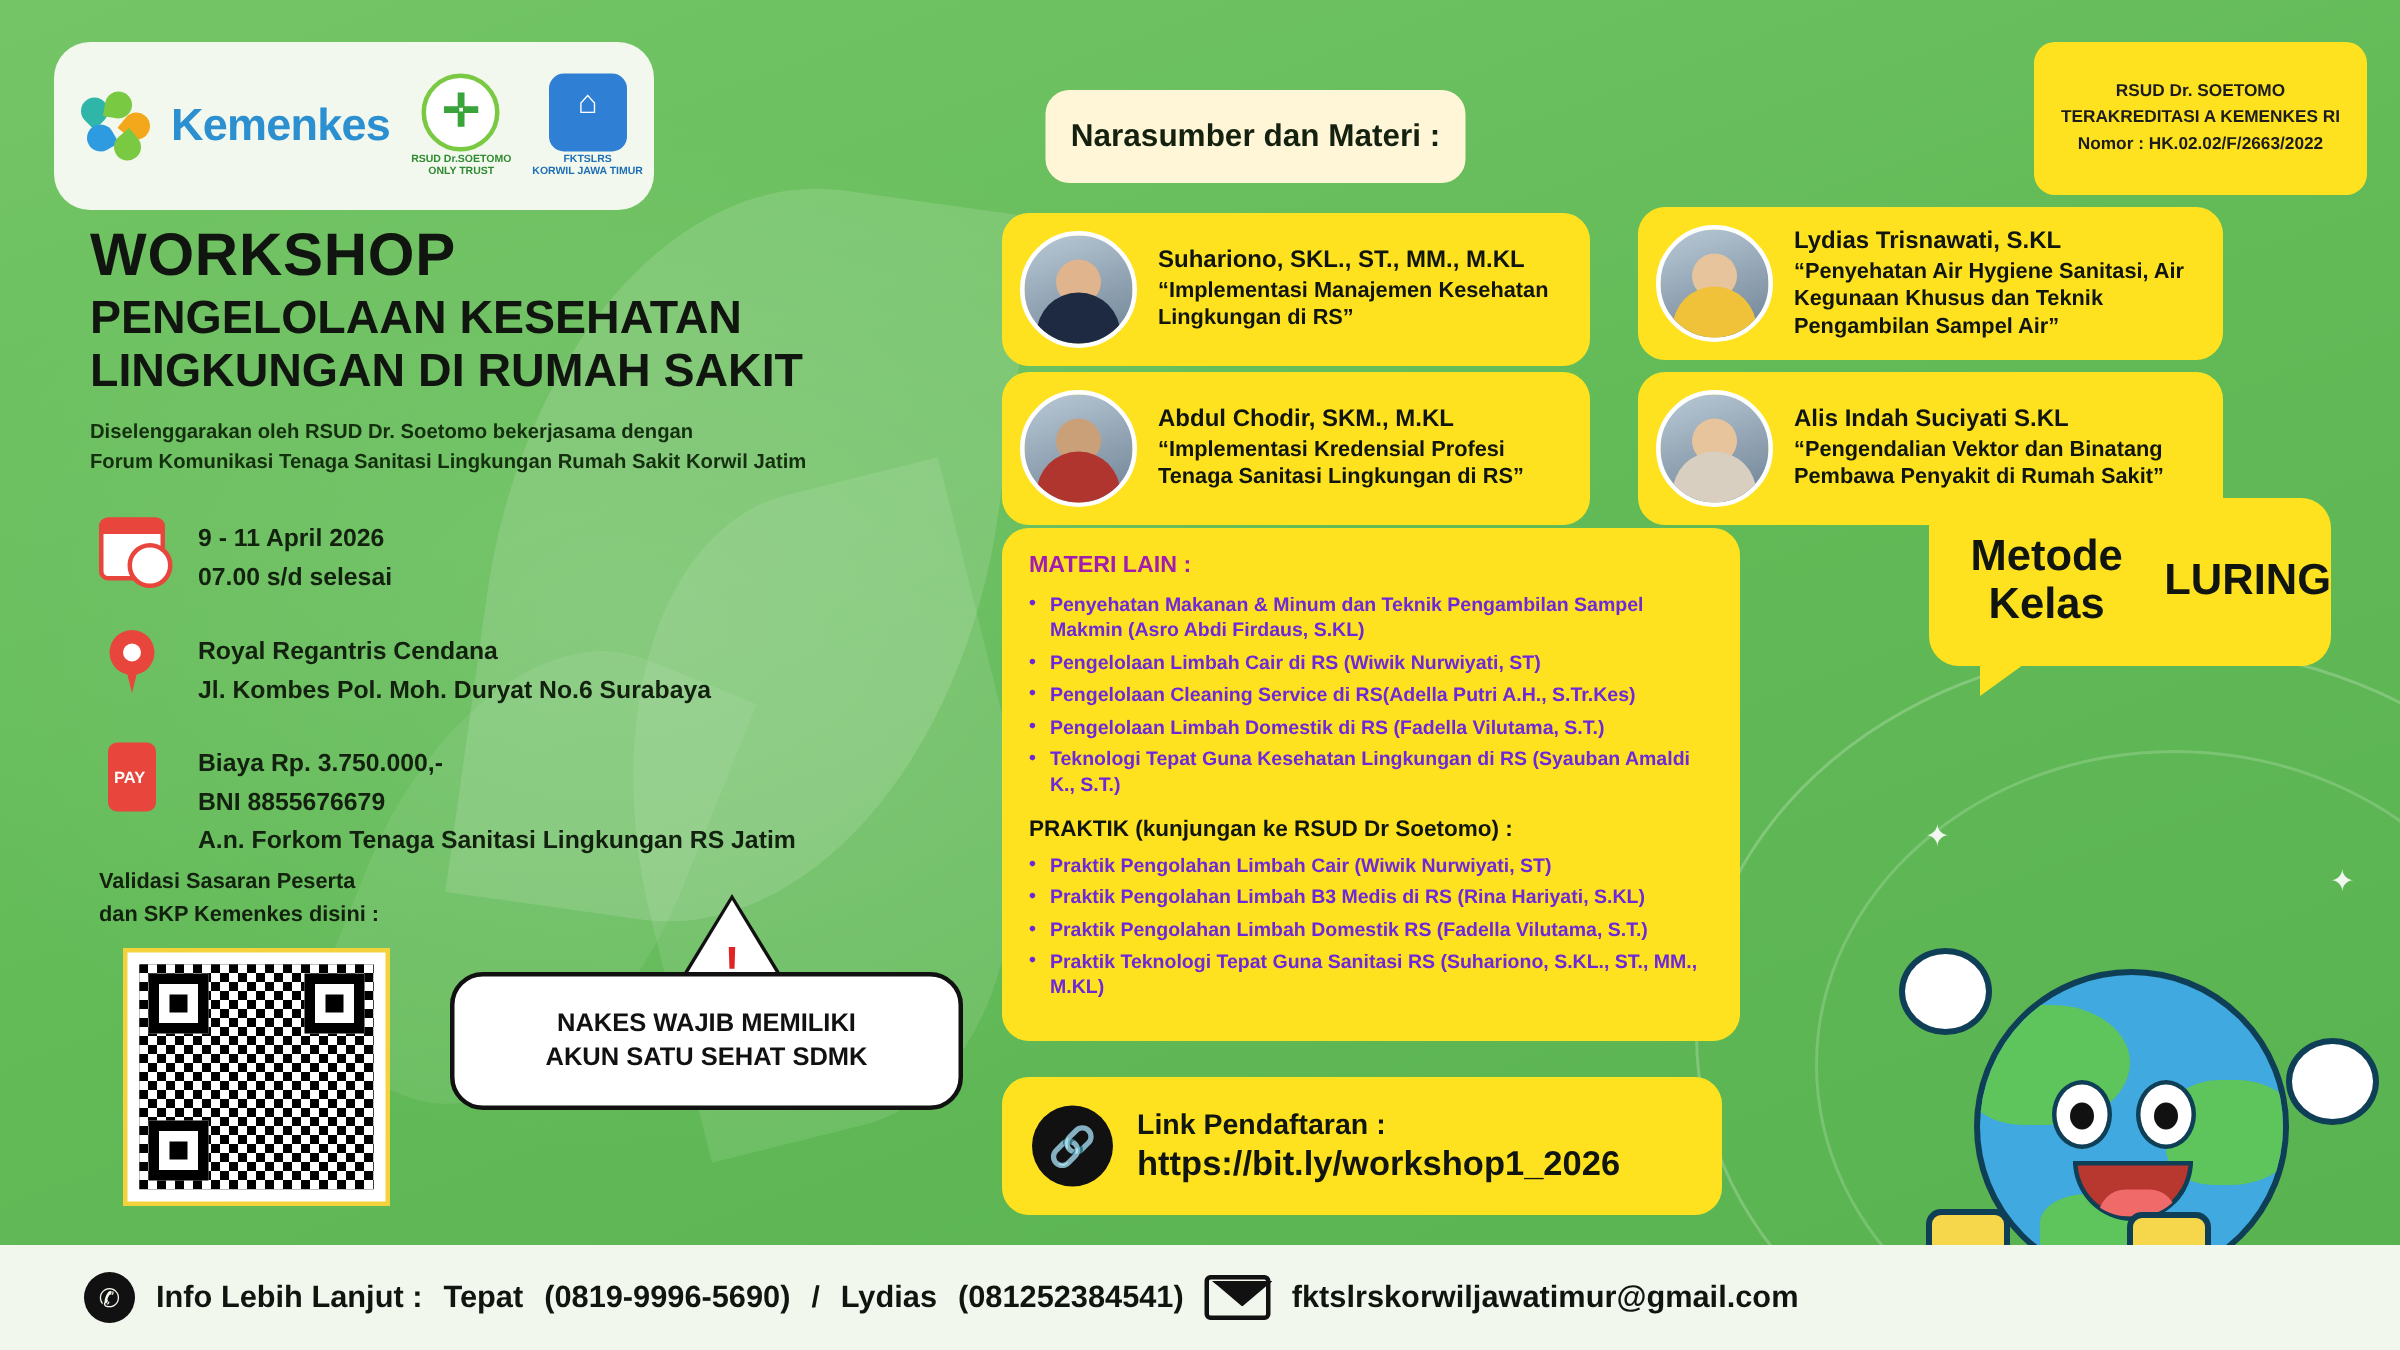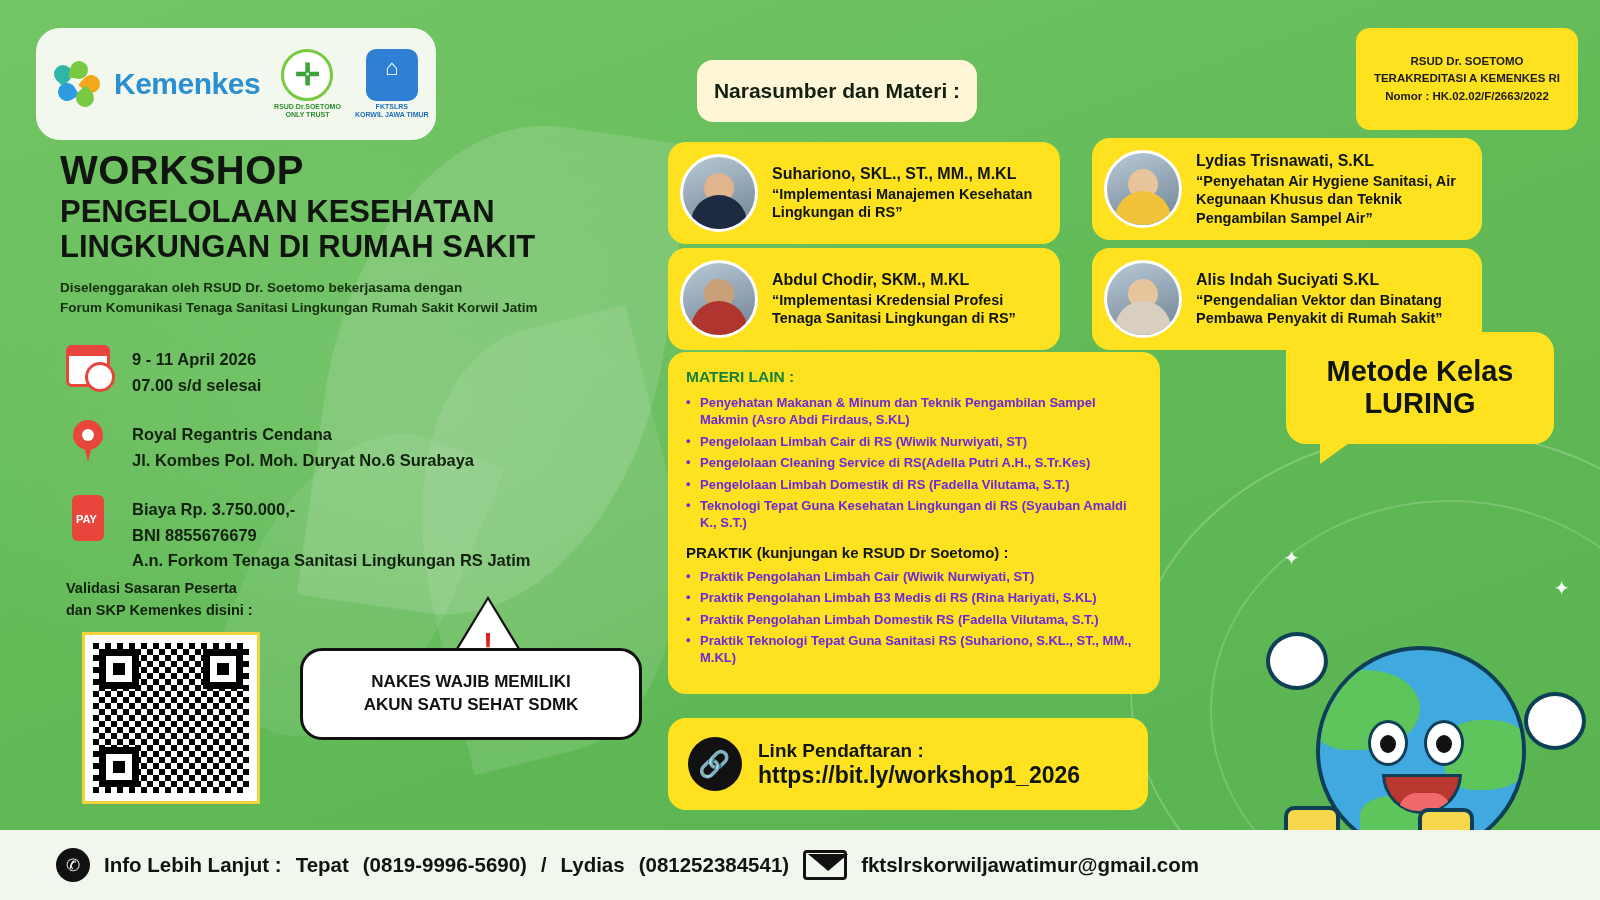--- a/index.html
+++ b/index.html
@@ -133,39 +133,39 @@
 
   #sp0 { left: 668px; top: 142px; width: 392px; }
   #sp1 { left: 668px; top: 248px; width: 392px; }
   #sp2 { left: 1092px; top: 138px; width: 390px; }
   #sp3 { left: 1092px; top: 248px; width: 390px; }
 
   .materi {
     position: absolute; left: 668px; top: 352px; width: 492px; height: 342px;
     background: #ffe21f; border-radius: 18px; padding: 16px 18px;
   }
-  .materi h3 { font-size: 15.5px; font-weight: bold; color: #15803d; margin-bottom: 8px; }
+  .materi h3 { font-size: 15.5px; font-weight: bold; color: #a21caf; margin-bottom: 8px; }
   .materi ul { list-style: none; }
   .materi li { position: relative; padding-left: 14px; font-size: 13px; font-weight: bold;
                color: #6d28d9; line-height: 1.34; margin-bottom: 4px; }
   .materi li::before { content: "•"; position: absolute; left: 0; top: -1px; }
   .praktik-head { margin-top: 12px; font-size: 15px; font-weight: bold; color: #101510; margin-bottom: 7px; }
 
   .link-box {
     position: absolute; left: 668px; top: 718px; width: 480px; height: 92px;
     background: #ffe21f; border-radius: 18px; display: flex; align-items: center; gap: 16px; padding: 0 20px;
   }
   .link-icon { width: 54px; height: 54px; border-radius: 50%; background: #111;
                display:flex; align-items:center; justify-content:center; color:#ffe21f; font-size: 26px; flex: none; }
   .link-l1 { font-size: 19px; font-weight: bold; color: #101510; }
   .link-l2 { font-size: 23px; font-weight: bold; color: #101510; }
 
   .metode {
     position: absolute; right: 46px; top: 332px; width: 268px; height: 112px;
-    background: #ffe21f; border-radius: 20px; display:flex; flex-direction: column;
+    background: #ffe21f; border-radius: 20px; display:flex; flex-direction: row;
     align-items:center; justify-content:center; text-align:center;
     font-size: 29px; font-weight: bold; color: #101510; line-height: 1.1;
   }
   .metode::after { content:""; position:absolute; left: 34px; bottom: -20px;
                    border-left: 0 solid transparent; border-right: 36px solid transparent;
                    border-top: 26px solid #ffe21f; }
 
   
   .earth { position: absolute; right: 74px; bottom: 44px; width: 210px; height: 210px;
            border-radius: 50%; background: #3fa9e0; overflow: hidden; border: 4px solid #0f3f56; }

